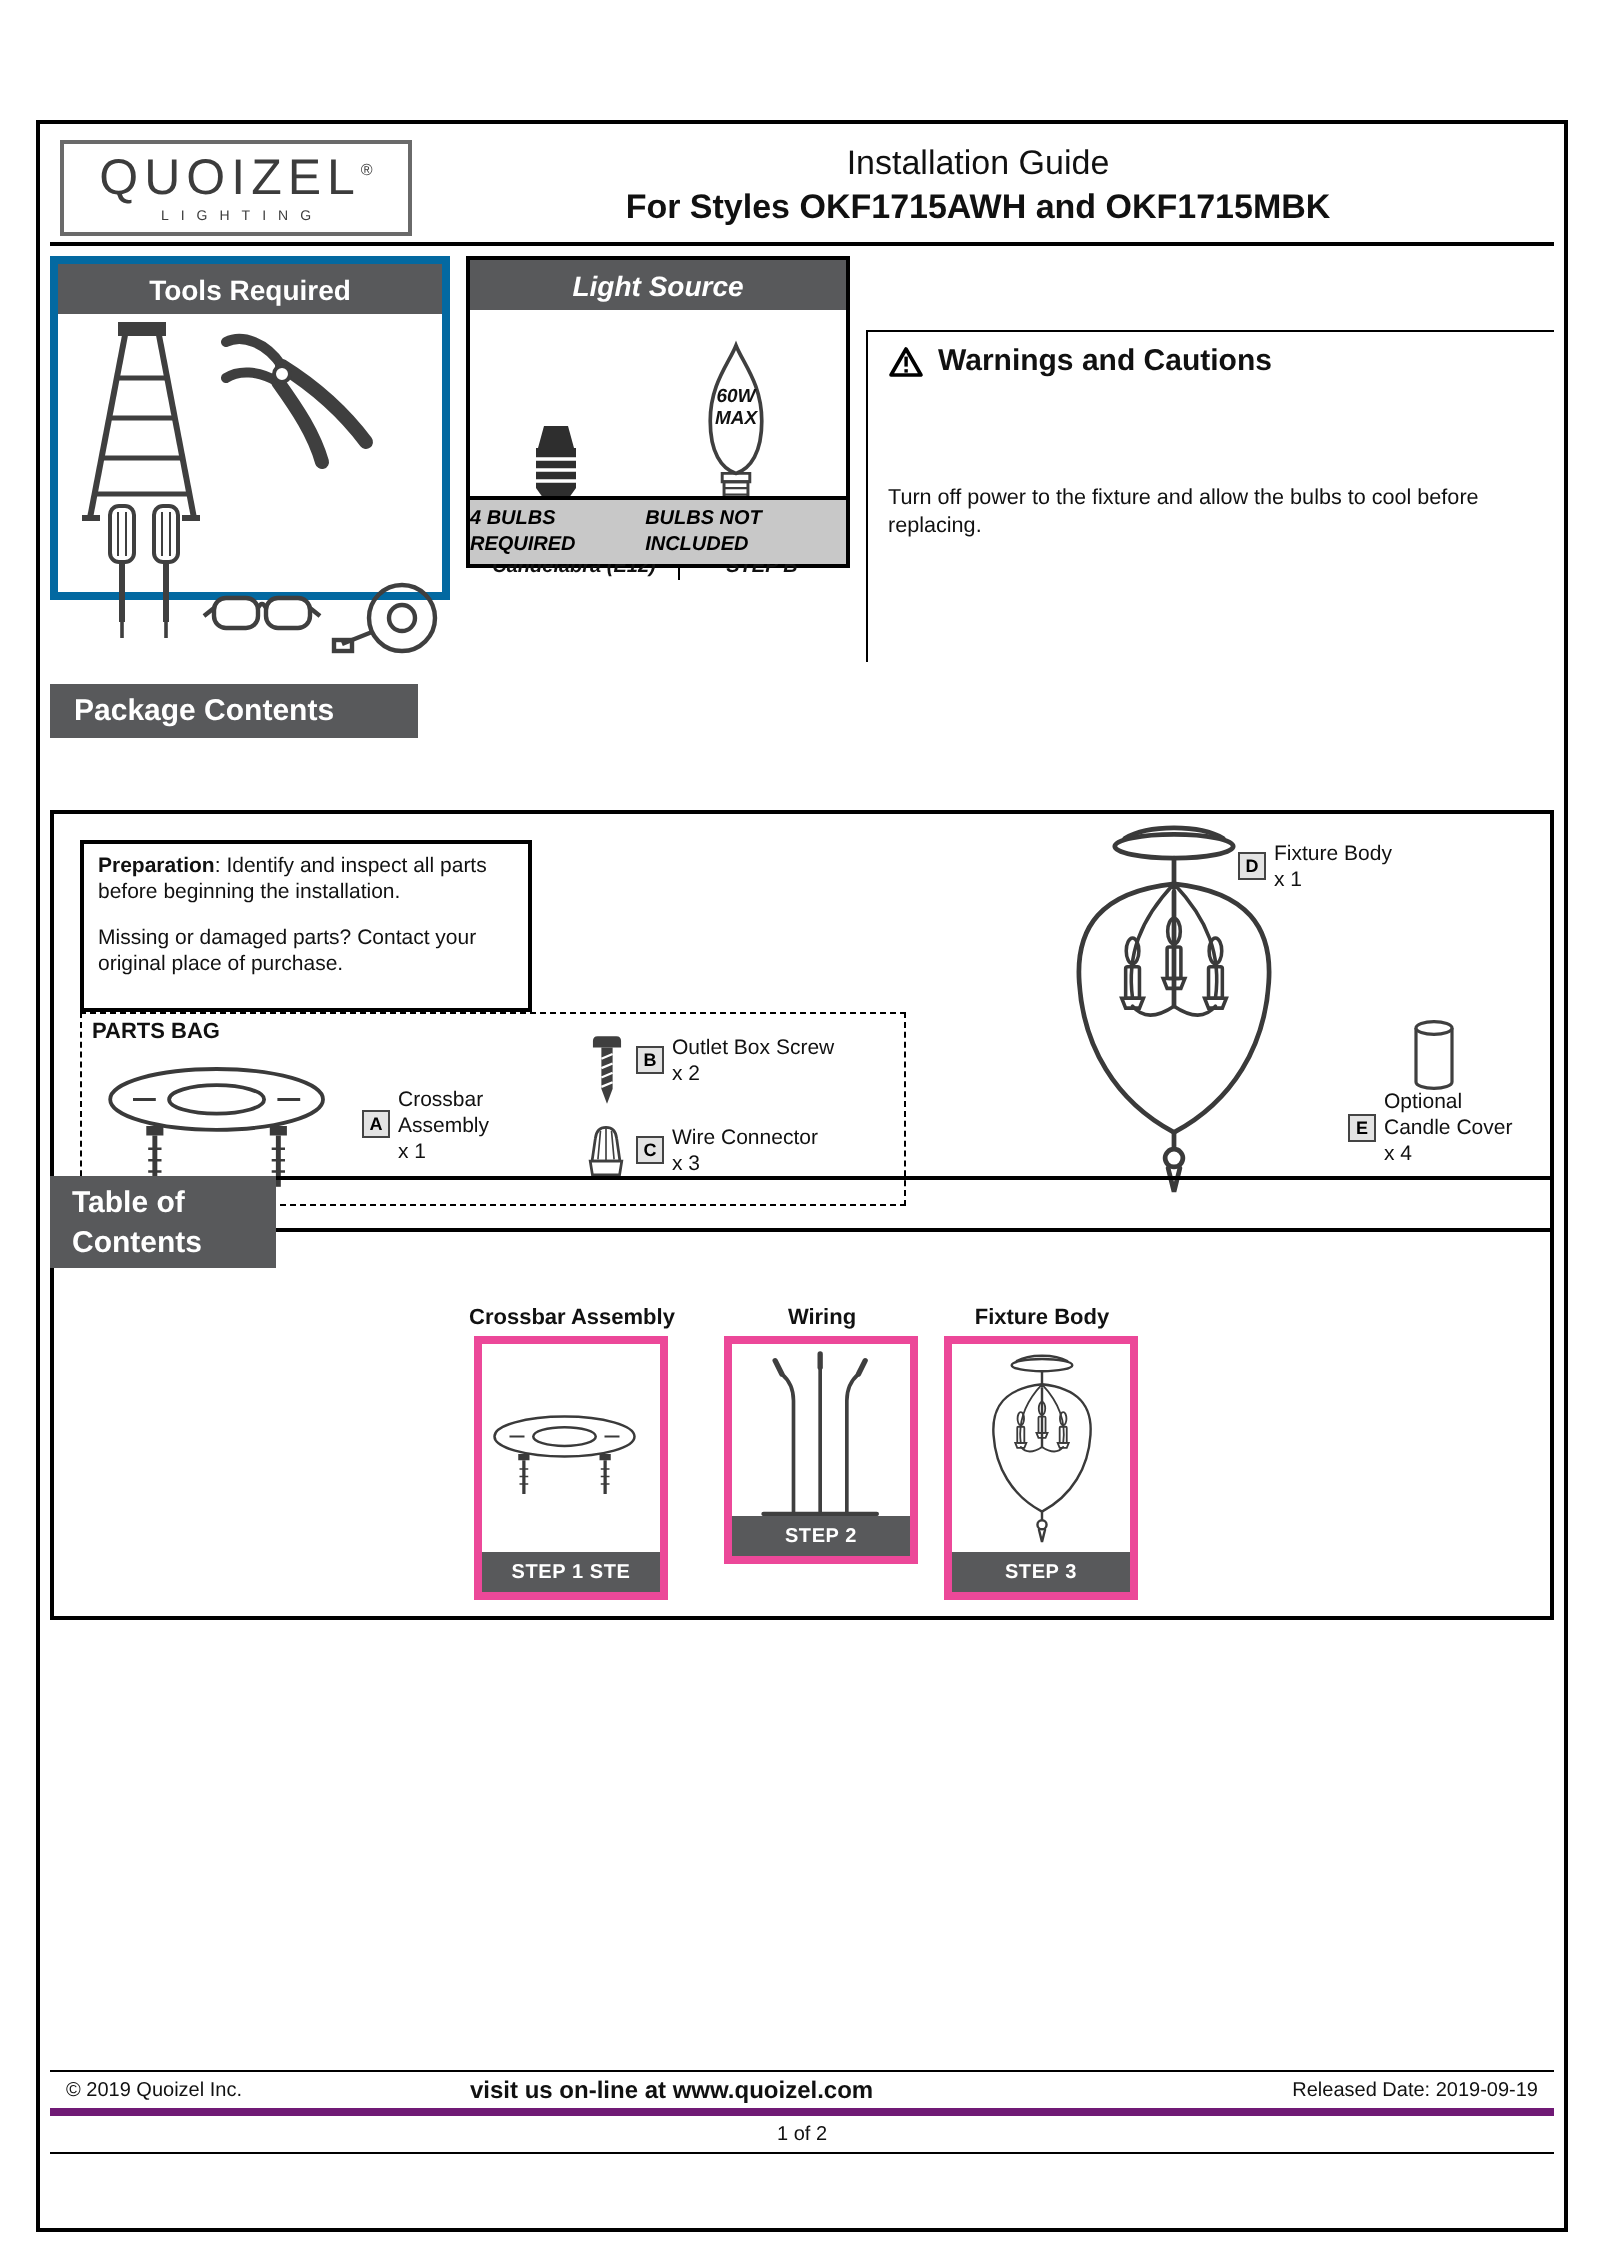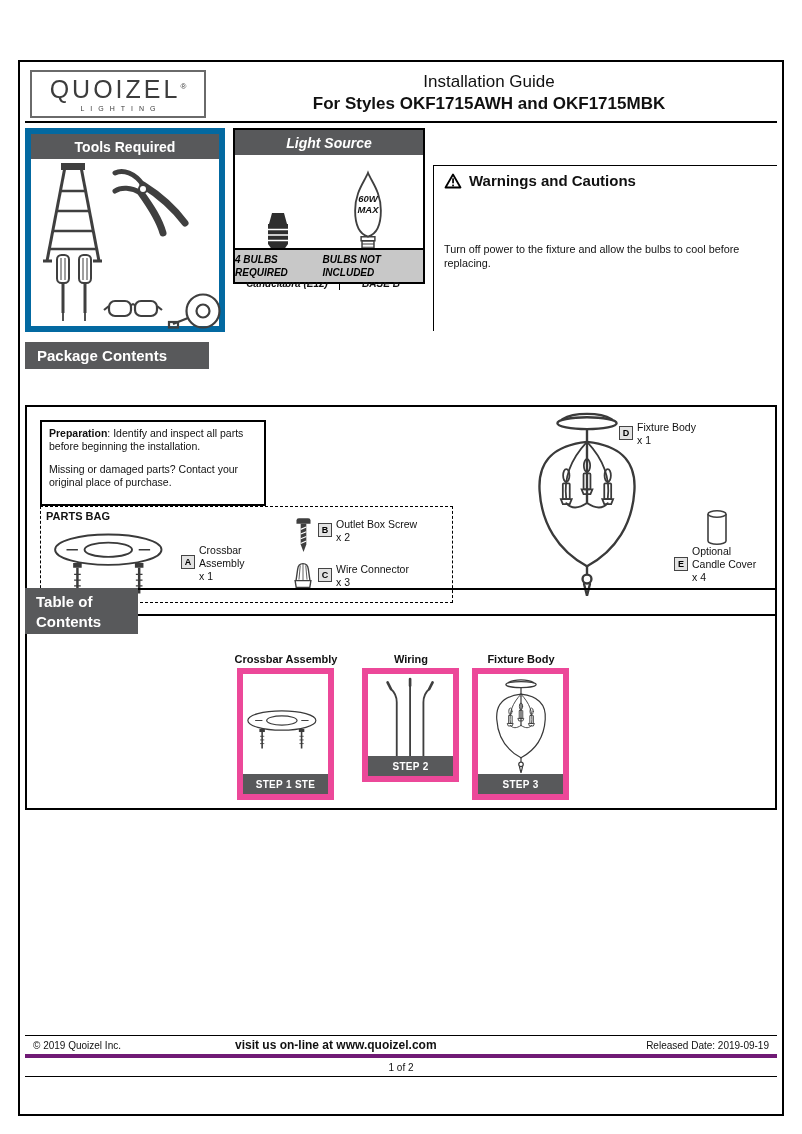--- a/index.html
+++ b/index.html
@@ -19,21 +19,21 @@
   .logo-reg { font-size:8px; vertical-align:super; letter-spacing:0; }
   .logo-sub { font-size:7px; letter-spacing:6px; text-indent:6px; text-align:center; margin-top:3px; color:#3c3c3c; }
   #hdr-title { left:206px; top:72px; width:566px; text-align:center; font-size:17px; }
   #hdr-sub   { left:206px; top:94px; width:566px; text-align:center; font-size:17px; font-weight:700; }
   #hdr-rule  { left:25px; top:121px; width:752px; height:2px; background:#000; }
 
   .bar { background:#58595b; color:#fff; font-weight:700; }
   .box-bar { position:absolute; top:0; left:0; right:0; height:25px; display:flex; align-items:center; justify-content:center; font-size:14px; }
 
   
-  #tools-box { left:25px; top:128px; width:200px; height:204px; border:6px solid #0369a1; }
+  #tools-box { left:25px; top:128px; width:200px; height:172px; border:4px solid #0369a1; }
   #tools-art { position:absolute; top:25px; left:0; right:0; bottom:0; }
 
   
   #light-box { left:233px; top:128px; width:192px; height:156px; border:2px solid #000;font-style:italic; }
   #base-icon  { left:26px; top:82px; }
   #shape-icon { left:110px; top:40px; }
   #watt { left:112px; top:64px; width:42px; text-align:center; font-size:9.5px; font-weight:700; line-height:1.15; }
   .ls-label { text-align:center; font-size:10px; font-weight:700; line-height:1.3; }
   #base-labels  { left:0; top:134px; width:104px; }
   #shape-labels { left:104px; top:134px; width:84px; }
@@ -69,21 +69,21 @@
   #cover-art { left:679px; top:102px; }
   #badge-e { left:647px; top:150px; } #text-e { left:665px; top:138px; width:72px; }
 
   
   #toc-box { left:25px; top:588px; width:752px; height:222px; border:2px solid #000; }
   #toc-tab { left:25px; top:588px; width:113px; height:46px; padding:4px 0 0 11px; font-size:15px; line-height:1.32; }
   .thumb-title { text-align:center; font-size:11px; font-weight:700; }
   #t1-title { left:228px; top:651px; width:112px; }
   #t2-title { left:353px; top:651px; width:112px; }
   #t3-title { left:463px; top:651px; width:112px; }
-  .thumb { border:6px solid #ec4899; }
+  .thumb { border:4px solid #ec4899; }
   .thumb-art { position:absolute; top:0; left:0; right:0; display:flex; justify-content:center; }
   .thumb-bar { position:absolute; left:0; right:0; bottom:0; height:20px; font-size:10px;
                display:flex; align-items:center; justify-content:center; letter-spacing:0.3px; }
 
   
   #foot-row { left:25px; top:1035px; width:752px; height:23px; border-top:1px solid #000; border-bottom:4px solid #701a75;
               display:flex; align-items:center; }
   #foot-left { width:210px; padding-left:8px; font-size:10px; }
   #foot-center { flex:1; text-align:left; font-size:12px; font-weight:700; }
   #foot-right { width:210px; padding-right:8px; text-align:right; font-size:10px; }
@@ -247,21 +247,21 @@
       <div>60W</div>
       <div>MAX</div>
     </div>
     <div class="abs ls-label" id="base-labels">
       <div>BULB BASE TYPE</div>
       <div>Candelabra (E12)</div>
     </div>
     <div class="abs" id="ls-divider"></div>
     <div class="abs ls-label" id="shape-labels">
       <div>BULB SHAPE</div>
-      <div>BASE B</div>
+      <div>STEP B</div>
     </div>
     <div class="abs" id="ls-note">
       <div>4 BULBS REQUIRED</div>
       <div>BULBS NOT INCLUDED</div>
     </div>
   </div>
 
   <div class="abs" id="warn-box">
     <div class="abs" id="warn-head">
       <svg width="18" height="16" viewBox="0 0 17 16">

